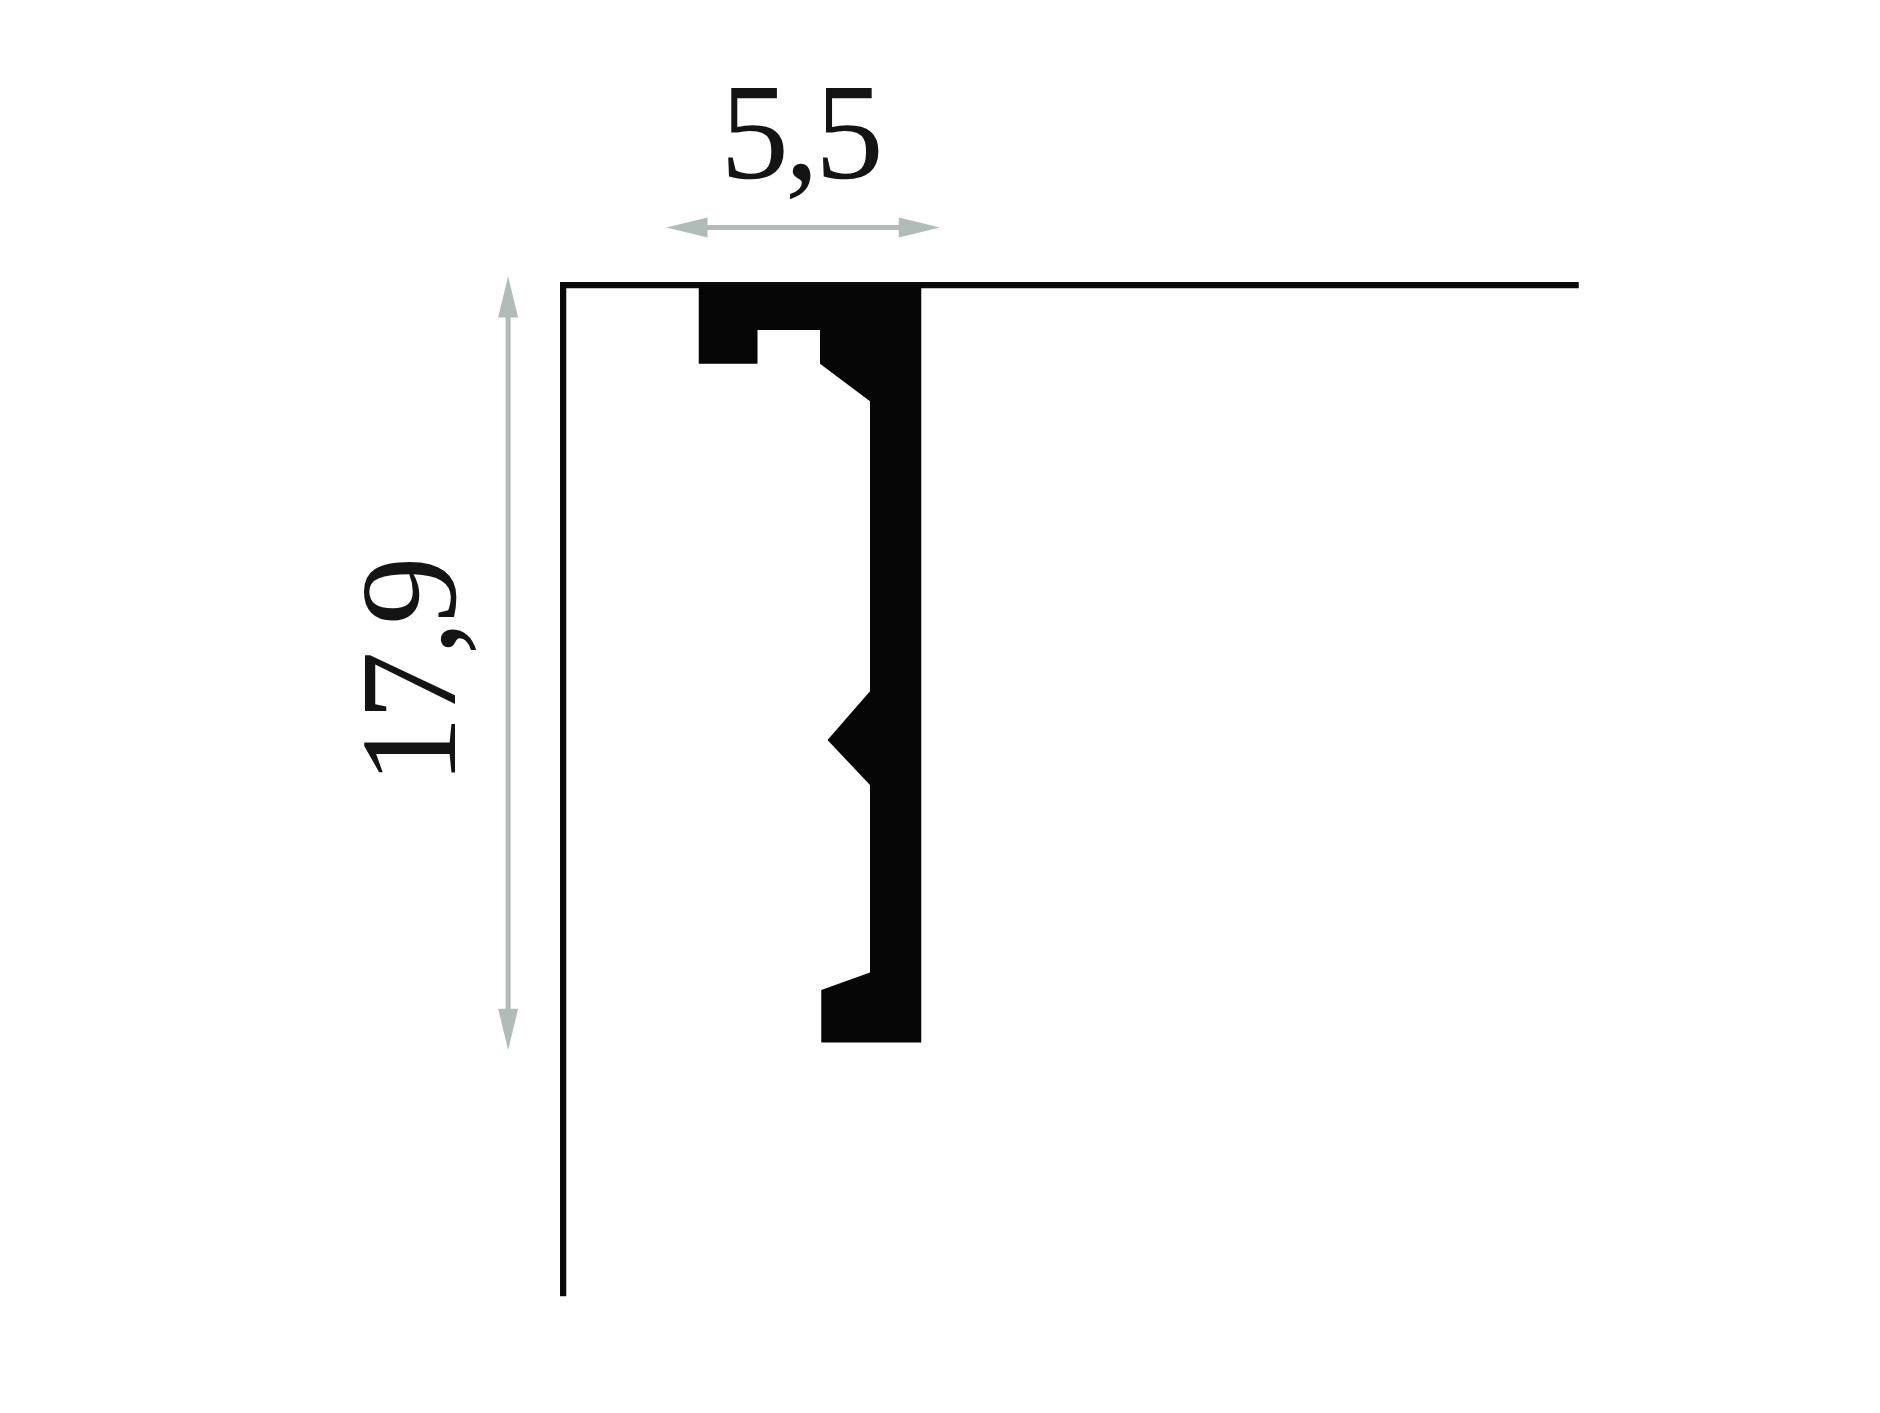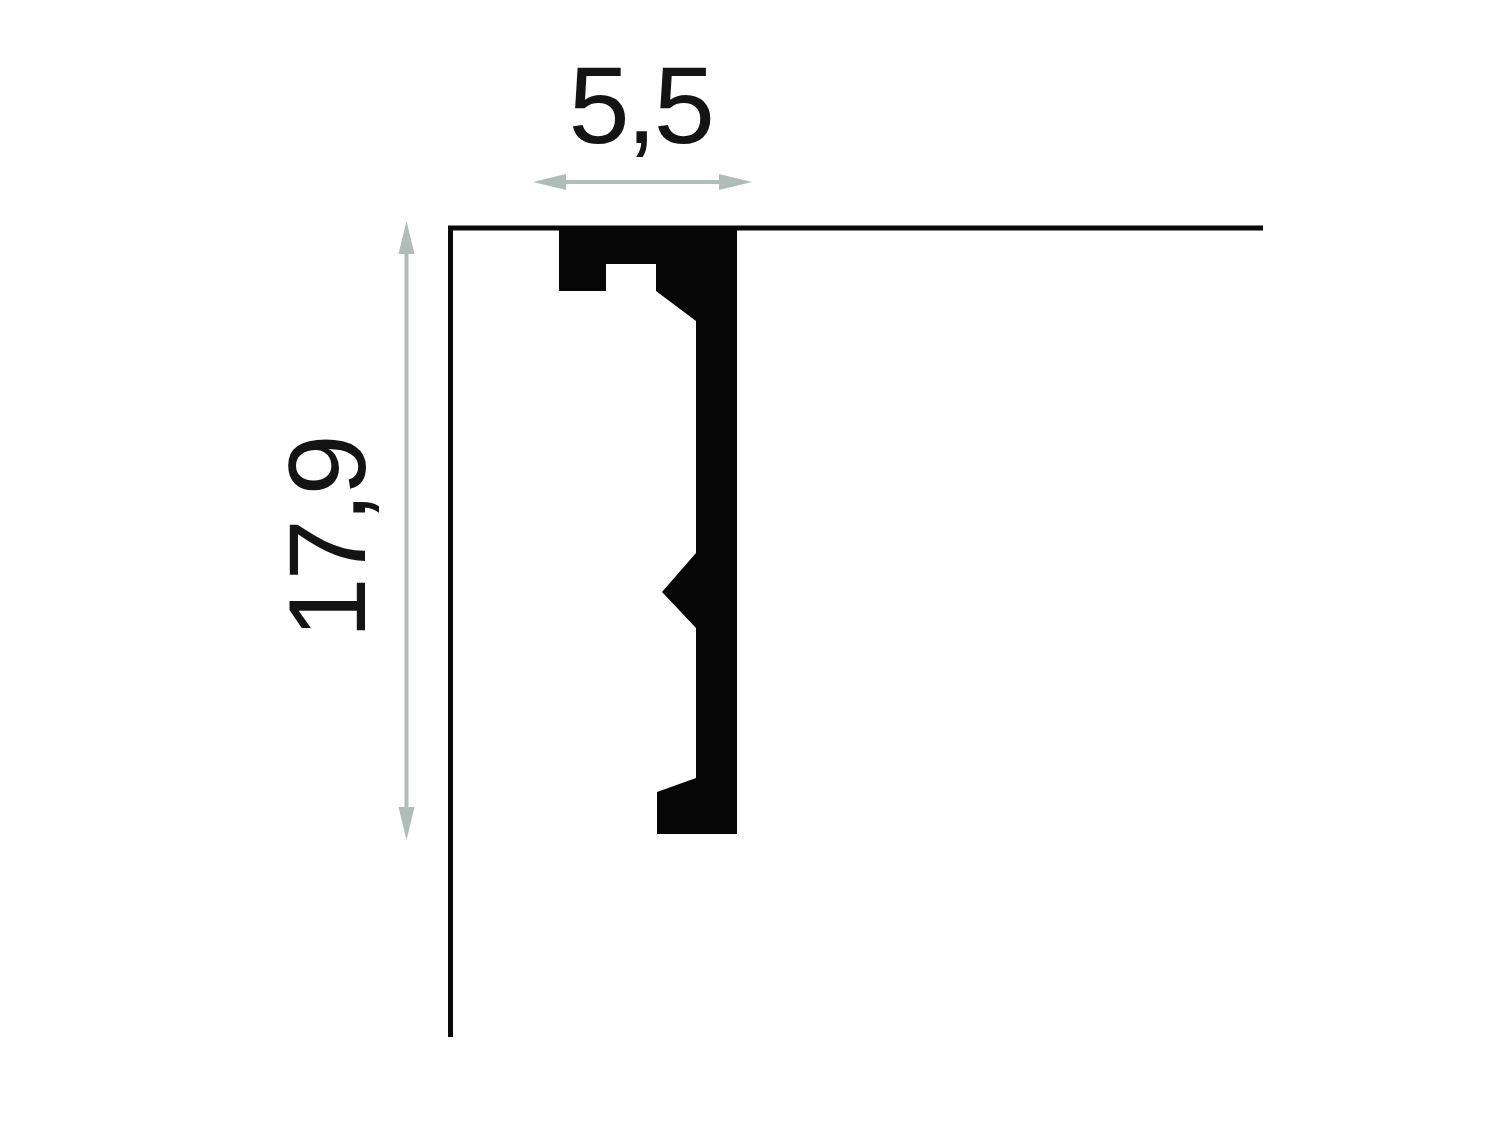--- a/index.html
+++ b/index.html
@@ -14,20 +14,21 @@
   body{
     background:#fff;
     font-family:"Liberation Sans", sans-serif;
   }
   .canvas{
     position:relative;
     width:1504px;
     height:1130px;
     background:var(--background);
     overflow:hidden;
+    font-family:Liberation Serif, serif;
   }
   .drawing{
     position:absolute;
     left:0;top:0;
     width:1504px;
     height:1130px;
     display:block;
   }
   .struct-line{
     stroke:var(--line);

